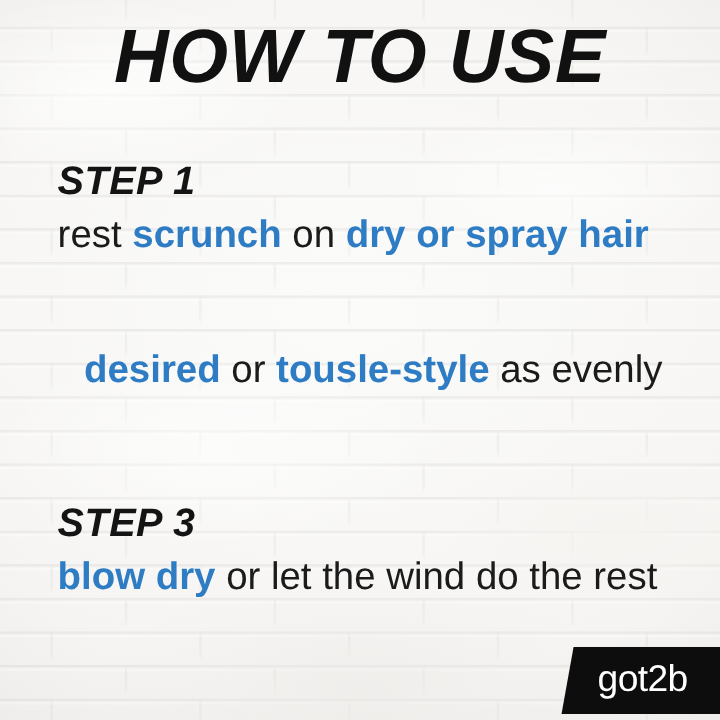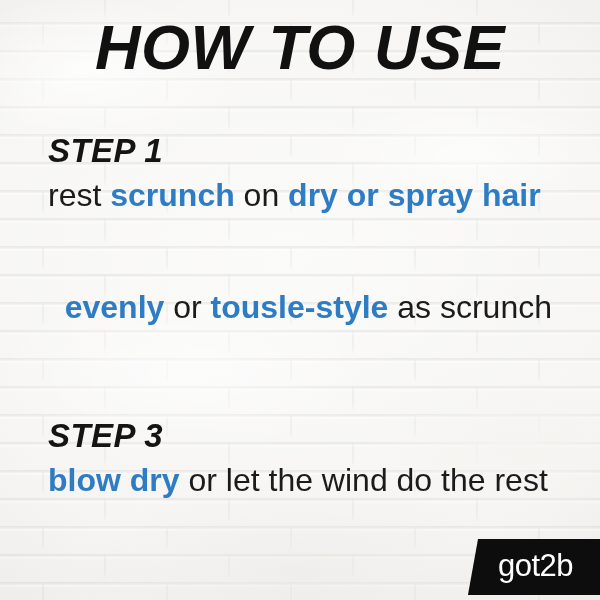--- a/index.html
+++ b/index.html
@@ -266,21 +266,21 @@
   <div class="content">
 
     <div class="title">HOW TO USE</div>
 
     <div class="step step-left" id="step1">
       <div class="step-head">STEP 1</div>
       <div class="step-body"><span>rest </span><span class="hl">scrunch</span><span> on </span><span class="hl">dry or spray hair</span></div>
     </div>
 
     <div class="step step-right" id="step2">
-      <div class="step-body"><span class="hl">evenly</span><span> or </span><span class="hl">tousle-style</span><span> as scrunch</span></div>
+      <div class="step-body"><span class="hl">desired</span><span> or </span><span class="hl">tousle-style</span><span> as evenly</span></div>
     </div>
 
     <div class="step step-left" id="step3">
       <div class="step-head">STEP 3</div>
       <div class="step-body"><span class="hl">blow dry</span><span> or let the wind do the rest</span></div>
     </div>
 
     <div class="logo">
       <span class="logo-text">got2b</span>
     </div>

